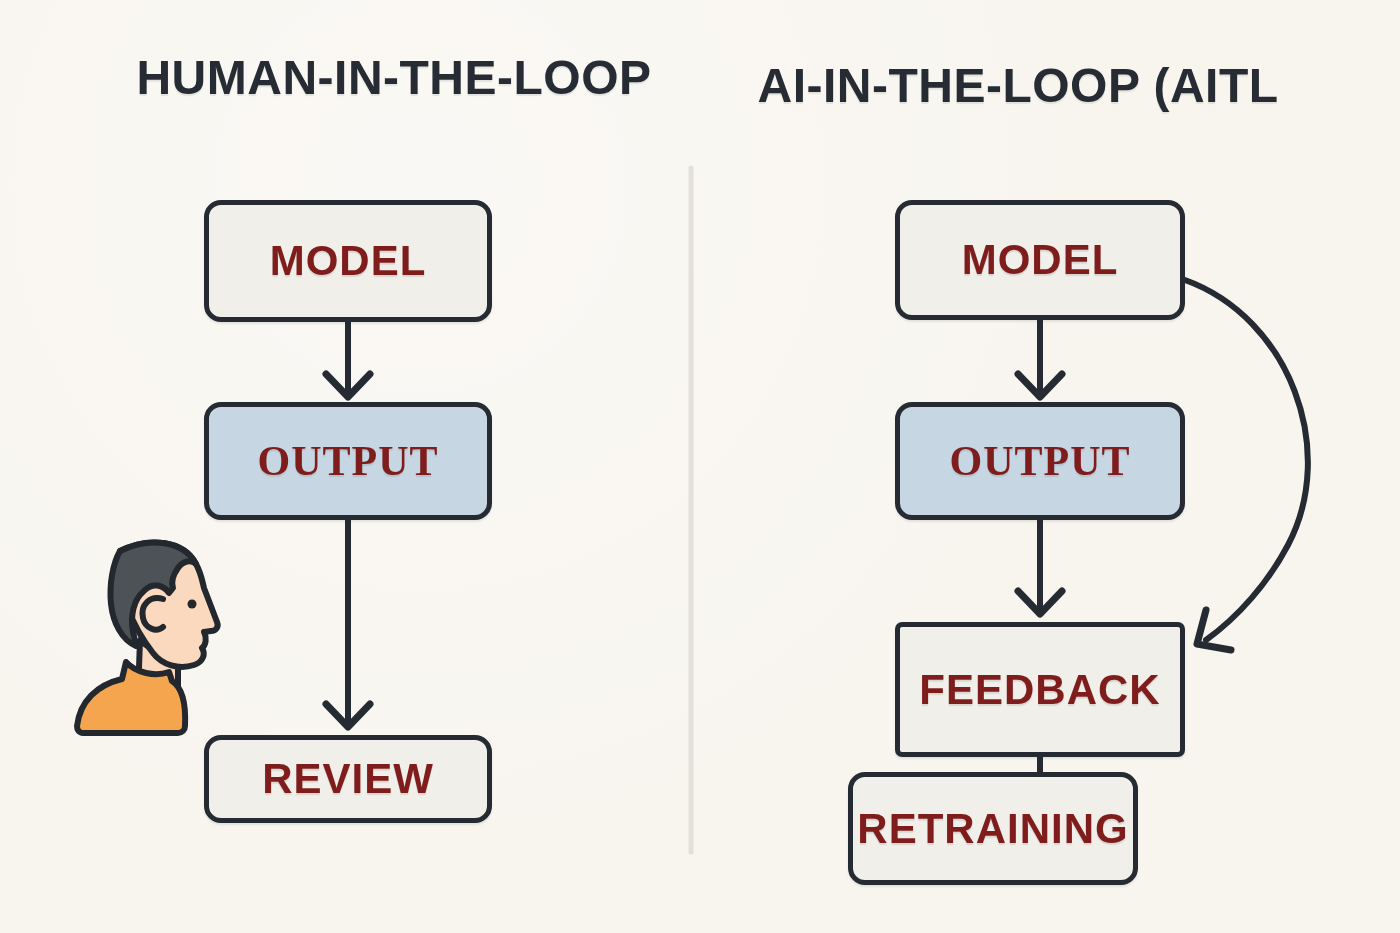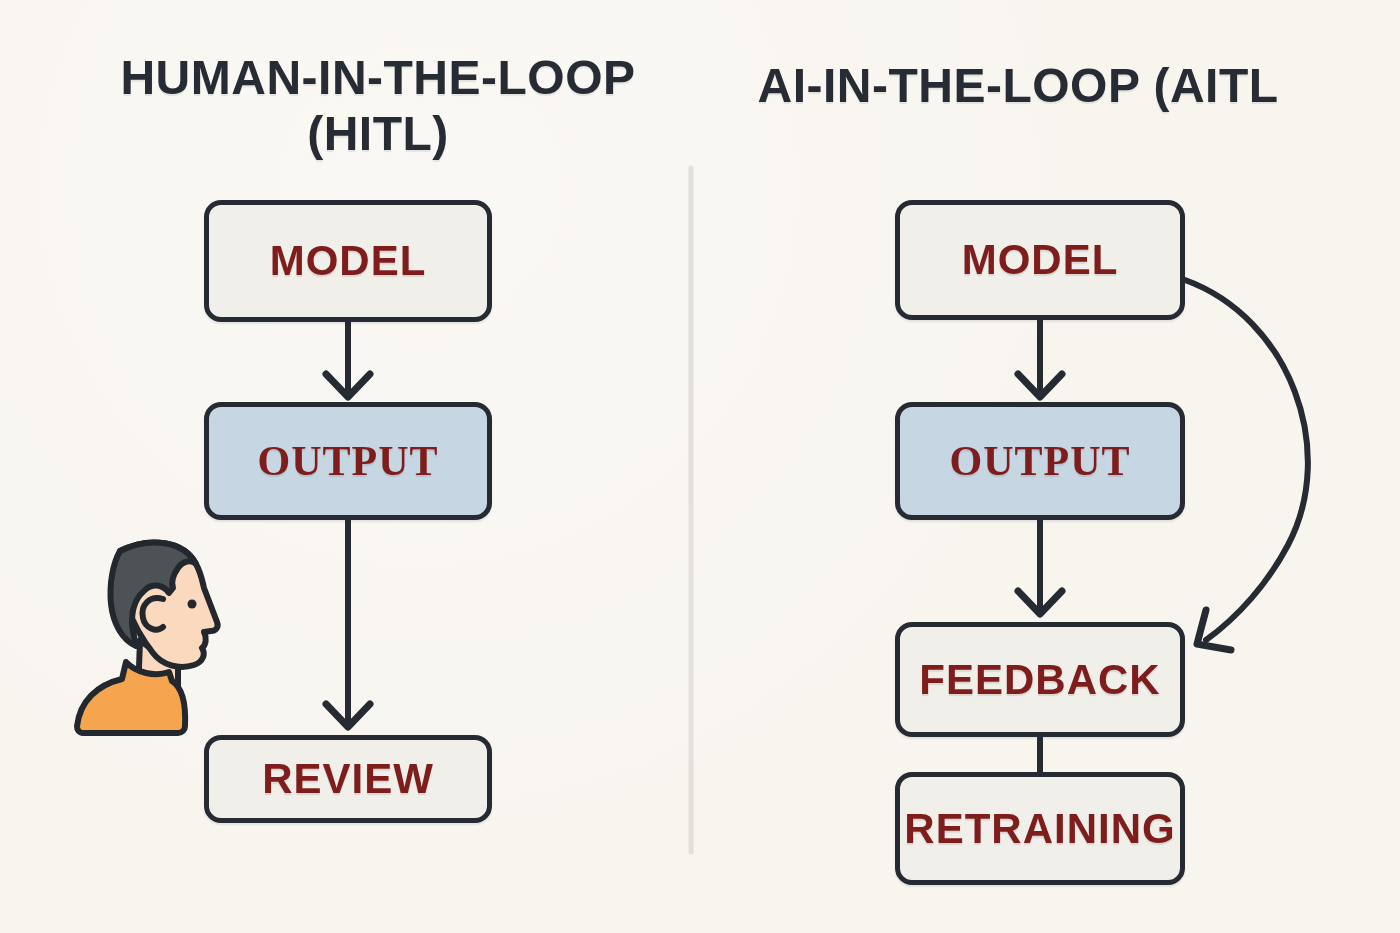--- a/index.html
+++ b/index.html
@@ -25,21 +25,21 @@
     position: absolute;
     text-align: center;
     font-weight: 700;
     font-size: 48px;
     line-height: 56px;
     letter-spacing: 0.5px;
     color: #272c34;
     text-shadow: 0 2px 1px rgba(40,45,53,0.10);
     white-space: nowrap;
   }
-  #left-title  { left: 0px;   top: 50px; width: 700px; padding-left: 28px; }
+  #left-title  { left: 16px;   top: 50px; width: 700px; padding-left: 28px; }
   #right-title { left: 688px; top: 58px; width: 660px; }
   .flow-node {
     position: absolute;
     box-sizing: border-box;
     background: #f1efe9;
     border: 5px solid #262b33;
     border-radius: 17px;
     display: flex; align-items: center; justify-content: center;
     font-weight: 700;
     font-size: 42px;
@@ -47,22 +47,22 @@
     color: #7f1d1d;
     text-shadow: 0 2px 1px rgba(40,45,53,0.12);
     box-shadow: 0 2px 2px rgba(40,45,53,0.10);
   }
   .flow-node.highlight { background: #c6d7e3; font-family: Liberation Serif, serif; }
   #l-model      { left: 204px; top: 200px; width: 288px; height: 122px; }
   #l-output     { left: 204px; top: 402px; width: 288px; height: 118px; }
   #l-review     { left: 204px; top: 735px; width: 288px; height: 88px; }
   #r-model      { left: 895px; top: 200px; width: 290px; height: 120px; }
   #r-output     { left: 895px; top: 402px; width: 290px; height: 118px; }
-  #r-feedback   { left: 895px; top: 622px; width: 290px; height: 115px; }
-  #r-retraining { left: 895px; top: 772px; width: 290px; height: 113px; }
+  #r-feedback   { left: 895px; top: 622px; width: 290px; height: 135px; border-radius: 7px; }
+  #r-retraining { left: 848px; top: 772px; width: 290px; height: 113px; }
   #person-icon {
     position: absolute;
     left: 70px; top: 535px;
     width: 152px; height: 204px;
   }
 </style>
 </head>
 <body>
 
 <div class="stage">
@@ -99,21 +99,20 @@
 
       <g>
         <path d="M1185 280 C1290 318 1338 450 1288 545 C1268 583 1238 617 1206 640" stroke-width="6"></path>
         <path d="M1206 610 L1197 644 L1231 650" stroke-width="7"></path>
       </g>
     </g>
   </svg>
 
   <div class="panel-title" id="left-title">
     <div>HUMAN-IN-THE-LOOP</div>
-    <div>(HITL)</div>
   </div>
   <div class="panel-title" id="right-title">
     <div>AI-IN-THE-LOOP (AITL</div>
   </div>
 
   <div class="flow-node" id="l-model">MODEL</div>
   <div class="flow-node highlight" id="l-output">OUTPUT</div>
   <div class="flow-node" id="l-review">REVIEW</div>
 
   <div class="flow-node" id="r-model">MODEL</div>

